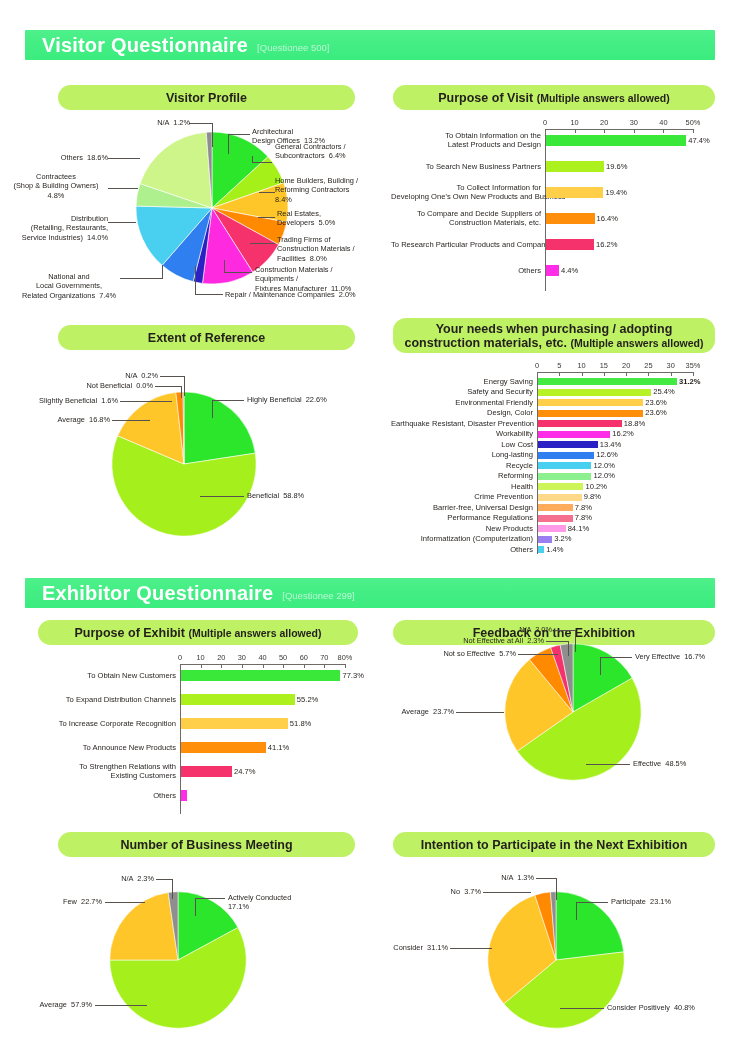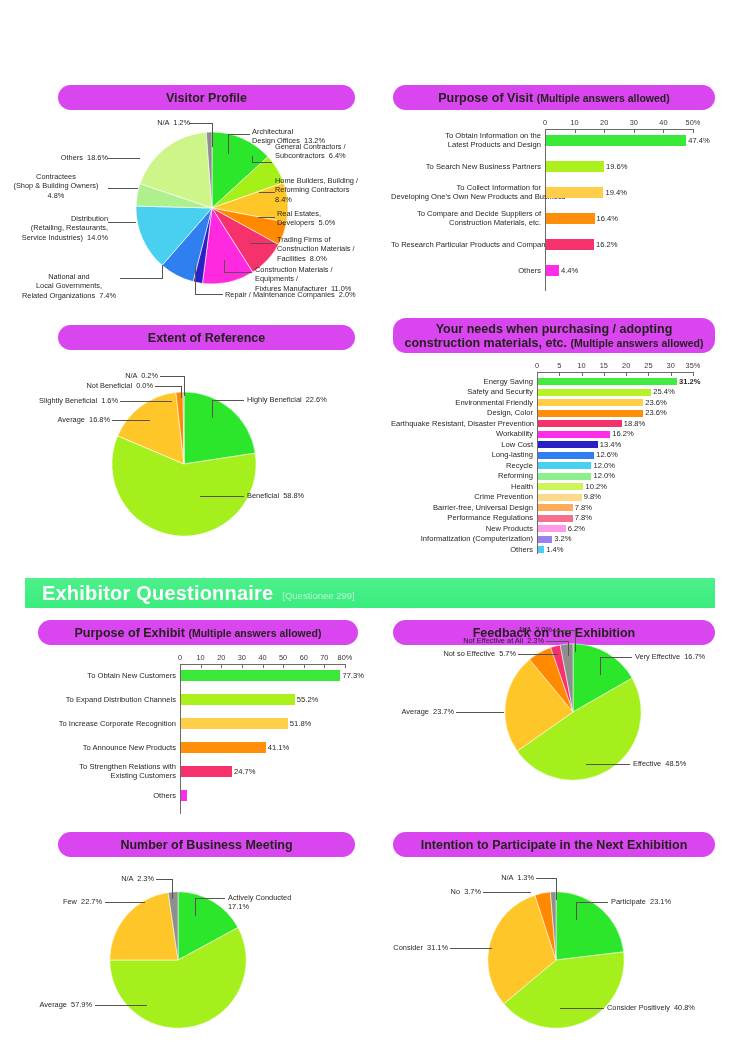--- a/index.html
+++ b/index.html
@@ -27,21 +27,21 @@
     font-size:20px;font-weight:bold;color:#ffffff;
     letter-spacing:.2px;line-height:1;
   }
   .banner-sub{
     font-size:9.5px;color:#b9f7d4;margin-left:9px;position:relative;top:2px;
   }
 
   
   .panel{position:absolute;}
   .panel-head{
-    background:#d946ef;
+    background:#bef264;
     border-radius:13px;
     height:25px;
     display:flex;align-items:center;justify-content:center;
     text-align:center;
   }
   .panel-head .t{
     font-size:12.5px;font-weight:bold;color:#231f1c;line-height:1.12;
   }
   .panel-head .t .sm{font-size:10.5px;font-weight:bold;}
   .panel-head.two{height:35px;}
@@ -75,20 +75,24 @@
     line-height:1.25;white-space:pre;
   }
   .bar{position:absolute;}
   .bar-val{position:absolute;font-size:7.6px;color:#231f1c;}
 </style>
 </head>
 <body>
 
 <div class="page">
 
+  <div class="banner" style="left:25px;top:30px;width:690px;">
+    <span class="banner-title">Visitor Questionnaire</span>
+    <span class="banner-sub">[Questionee 500]</span>
+  </div>
 
   <div class="panel" style="left:58px;top:85px;width:297px;">
     <div class="panel-head">
       <div class="t"><span>Visitor Profile</span></div>
     </div>
   </div>
   <div class="panel-body" style="position:absolute;left:0px;top:110px;width:380px;height:205px;">
     <div class="pie-wrap" style="left:134px;top:20px;">
       <svg width="156" height="156" viewBox="0 0 156 156">
         <g id="vp-slices">
@@ -309,21 +313,21 @@
         <div class="bar" style="left: 145px; top: 135.5px; width: 43.68px; height: 7px; background: rgb(255, 217, 138);"></div>
         <div class="bar-val" style="left: 190.68px; top: 134px;">9.8%</div>
         <div class="bar-cat" style="left: -2px; top: 144.75px; width: 142px;">Barrier-free, Universal Design</div>
         <div class="bar" style="left: 145px; top: 146px; width: 34.7657px; height: 7px; background: rgb(255, 171, 92);"></div>
         <div class="bar-val" style="left: 181.766px; top: 144.5px;">7.8%</div>
         <div class="bar-cat" style="left: -2px; top: 155.25px; width: 142px;">Performance Regulations</div>
         <div class="bar" style="left: 145px; top: 156.5px; width: 34.7657px; height: 7px; background: rgb(245, 112, 142);"></div>
         <div class="bar-val" style="left: 181.766px; top: 155px;">7.8%</div>
         <div class="bar-cat" style="left: -2px; top: 165.75px; width: 142px;">New Products</div>
         <div class="bar" style="left: 145px; top: 167px; width: 27.6343px; height: 7px; background: rgb(255, 154, 232);"></div>
-        <div class="bar-val" style="left: 174.634px; top: 165.5px;">6.2%</div>
+        <div class="bar-val" style="left: 174.634px; top: 165.5px;">84.1%</div>
         <div class="bar-cat" style="left: -2px; top: 176.25px; width: 142px;">Informatization (Computerization)</div>
         <div class="bar" style="left: 145px; top: 177.5px; width: 14.2629px; height: 7px; background: rgb(154, 127, 240);"></div>
         <div class="bar-val" style="left: 161.263px; top: 176px;">3.2%</div>
         <div class="bar-cat" style="left: -2px; top: 186.75px; width: 142px;">Others</div>
         <div class="bar" style="left: 145px; top: 188px; width: 6.24px; height: 7px; background: rgb(73, 207, 240);"></div>
         <div class="bar-val" style="left: 153.24px; top: 186.5px;">1.4%</div>
       </div>
   </div>
 
   <div class="banner" style="left:25px;top:578px;width:690px;">

